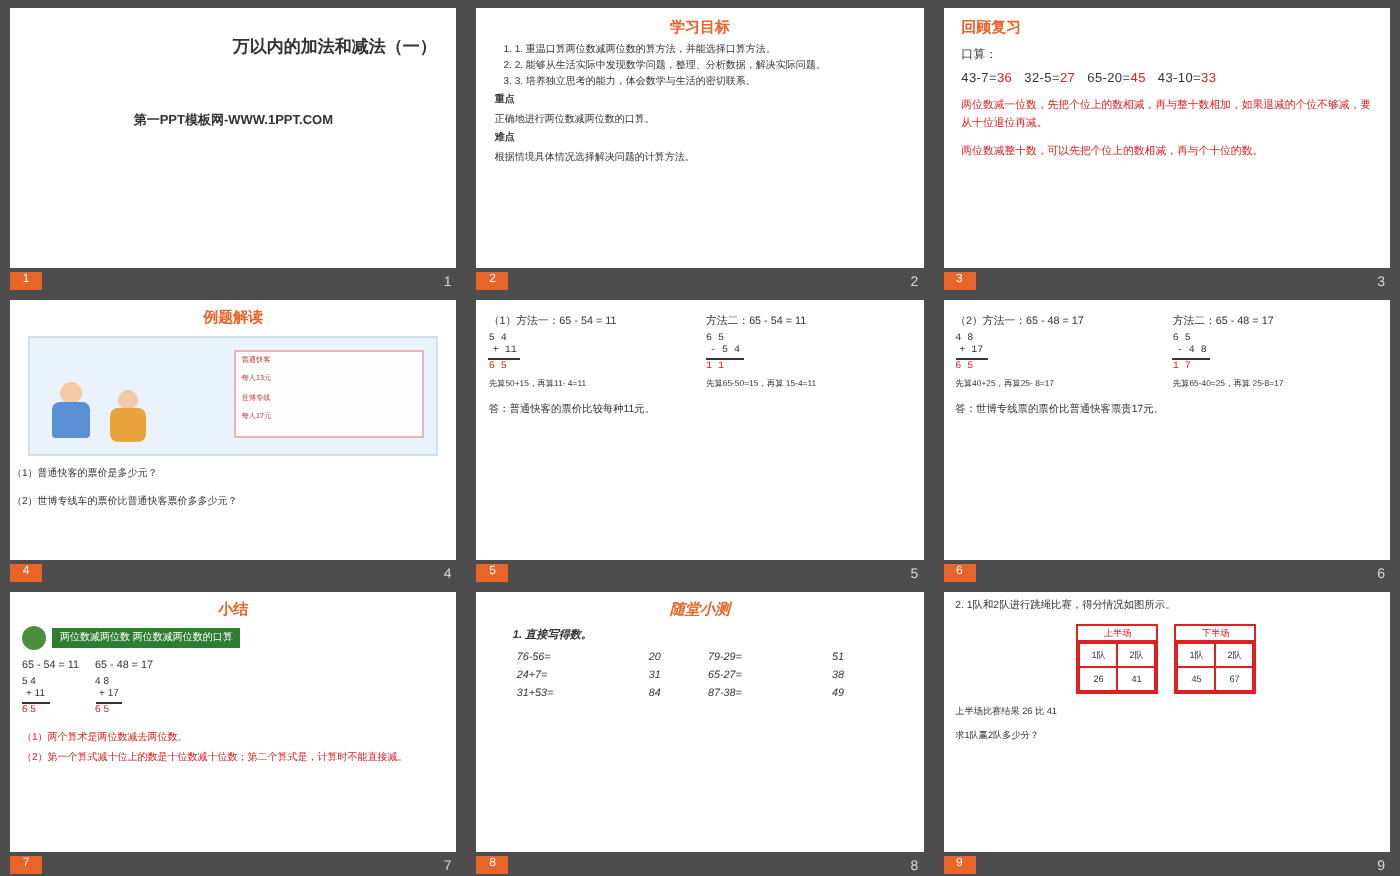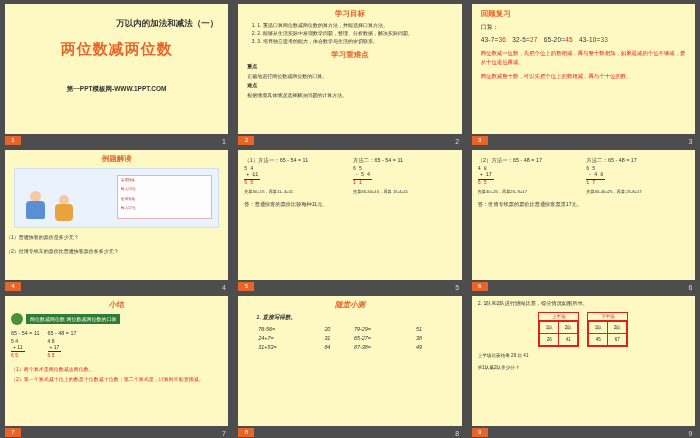--- a/index.html
+++ b/index.html
@@ -19,21 +19,21 @@
   .cell{
     position:relative;
     box-sizing:border-box;
     padding:4px 5px 12px 5px;
     background:#4d4d4d;
     overflow:hidden;
   }
   .slide{
     position:absolute;
     left:5px;top:4px;right:5px;bottom:12px;
-    background:#fef9c3;
+    background:#ffffff;
     overflow:hidden;
     box-sizing:border-box;
   }
   .pagenum{
     position:absolute;
     right:7px;bottom:1px;
     color:#d9d9d9;
     font-size:7px;
     letter-spacing:0.5px;
   }
@@ -137,36 +137,34 @@
   .s9 .sol{font-size:4.6px;color:#333;margin-top:5px;line-height:1.6;}
 </style>
 </head>
 <body>
 
 <div class="grid">
 
   <div class="cell">
     <div class="slide s1">
       <div class="l1">万以内的加法和减法（一）</div>
-      <div class="l2">两位数减两位数</div>
       <div class="l3">第一PPT模板网-WWW.1PPT.COM</div>
     </div>
     <div class="barleft">1</div>
     <div class="pagenum">1</div>
   </div>
 
   <div class="cell">
     <div class="slide s2">
       <div class="hd">学习目标</div>
       <ol>
         <li>1. 重温口算两位数减两位数的算方法，并能选择口算方法。</li>
         <li>2. 能够从生活实际中发现数学问题，整理、分析数据，解决实际问题。</li>
         <li>3. 培养独立思考的能力，体会数学与生活的密切联系。</li>
       </ol>
-      <div class="hd" style="margin-top:5px;">学习重难点</div>
       <div class="sub b">重点</div>
       <div class="sub">正确地进行两位数减两位数的口算。</div>
       <div class="sub b">难点</div>
       <div class="sub">根据情境具体情况选择解决问题的计算方法。</div>
     </div>
     <div class="barleft">2</div>
     <div class="pagenum">2</div>
   </div>
 
   <div class="cell">

